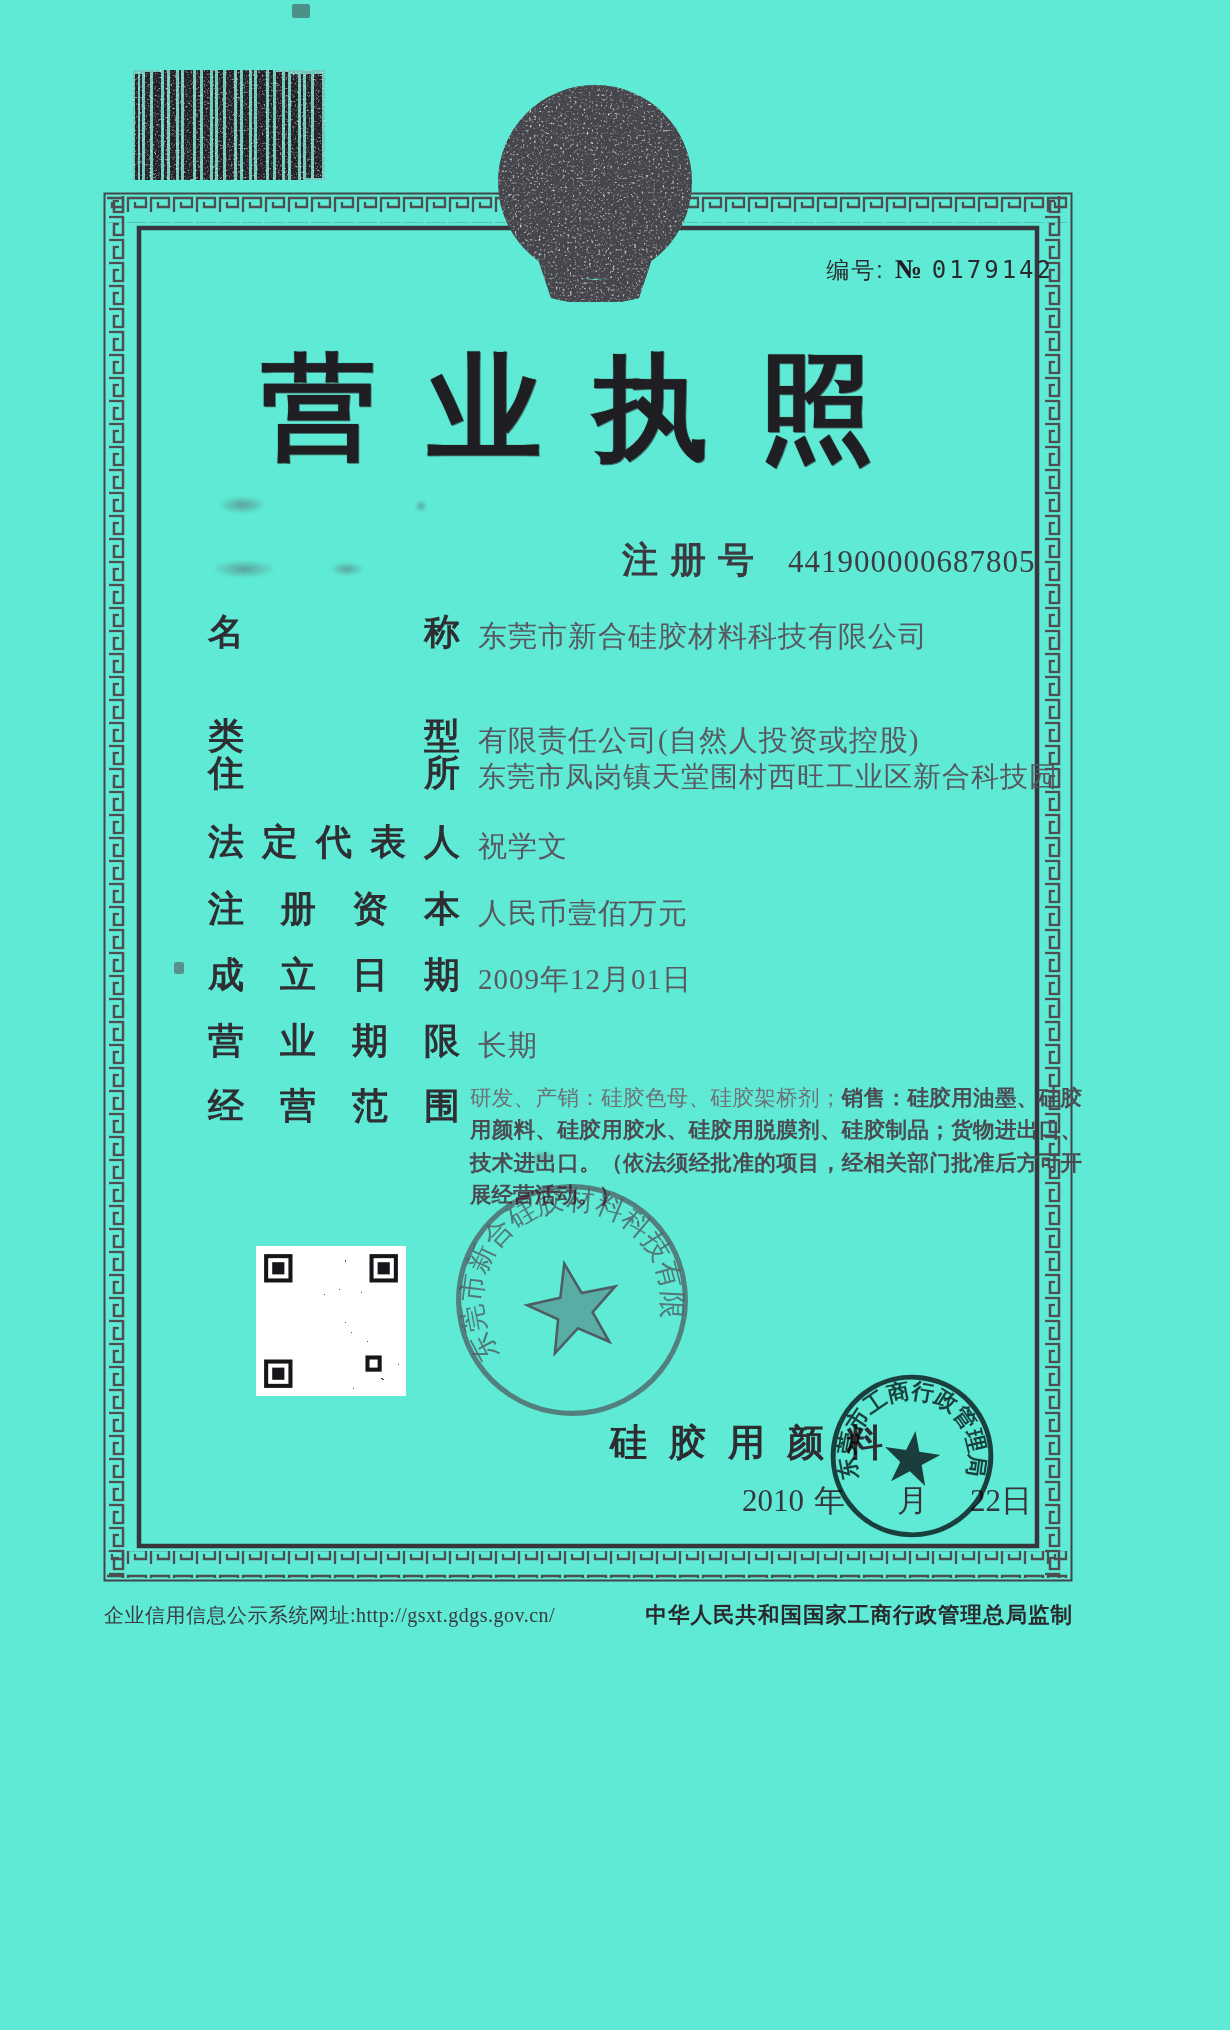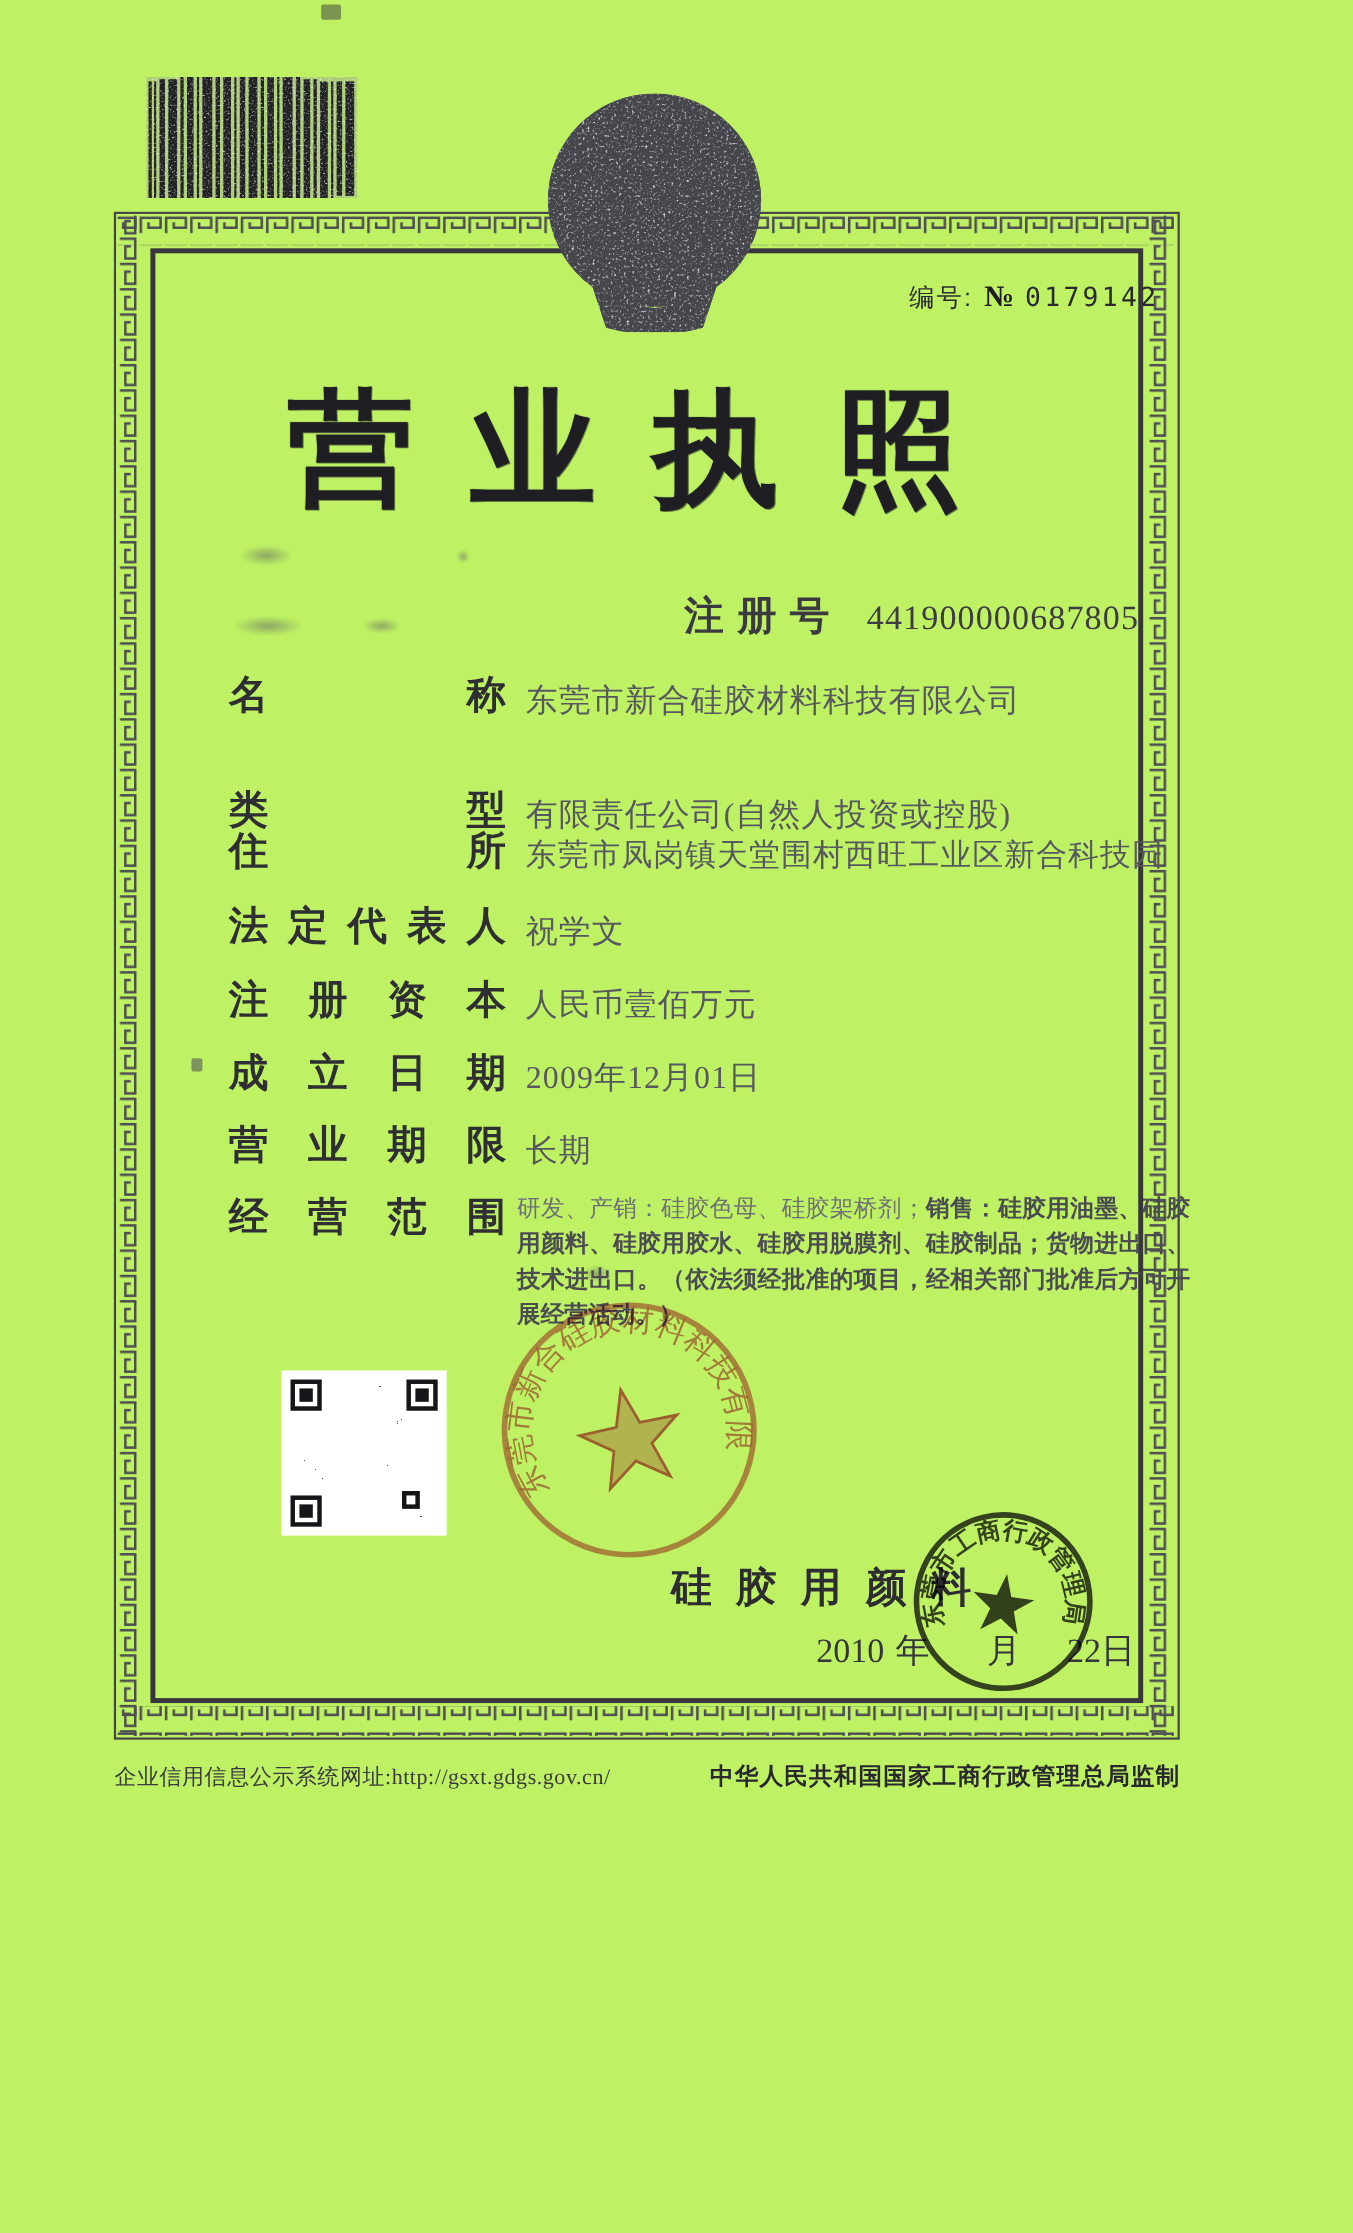--- a/index.html
+++ b/index.html
@@ -1,21 +1,21 @@
 <!DOCTYPE html>
 <html><head>
 <meta charset="utf-8">
 <style>
   html,body{margin:0;padding:0;}
   body{
     width:1230px;height:2030px;background:#f7f7f4;
     font-family:"Liberation Sans","DejaVu Sans",sans-serif;
     position:relative;overflow:hidden;color:#222;
   }
-  .page{position:absolute;inset:0;background:#bef264;}
+  .page{position:absolute;inset:0;background:#5eead4;}
   .abs{position:absolute;}
   
   .frame{left:103px;top:192px;width:970px;height:1390px;}
   
   .barcode{left:133px;top:70px;width:192px;height:110px;}
   .emblem{left:489px;top:80px;width:212px;height:222px;z-index:3;}
   
   .serial{top:254px;right:176px;display:flex;align-items:baseline;gap:10px;z-index:4;}
   .serial .lbl{font-size:23px;color:#2b2b2f;letter-spacing:2px;}
   .serial .sym{font-family:"Liberation Serif","DejaVu Serif",serif;font-weight:700;font-size:27px;color:#1e1e22;}

